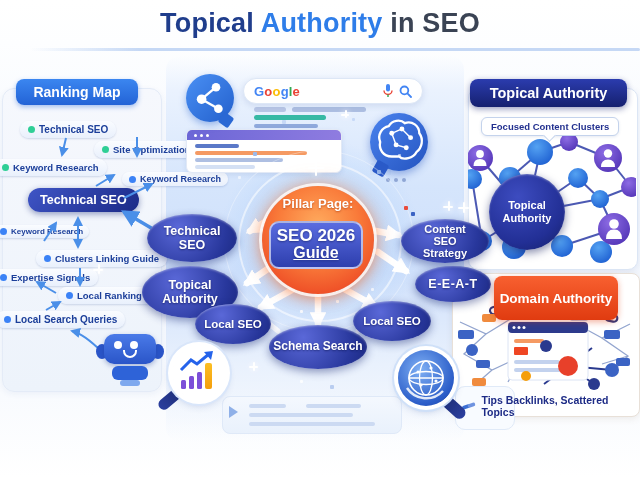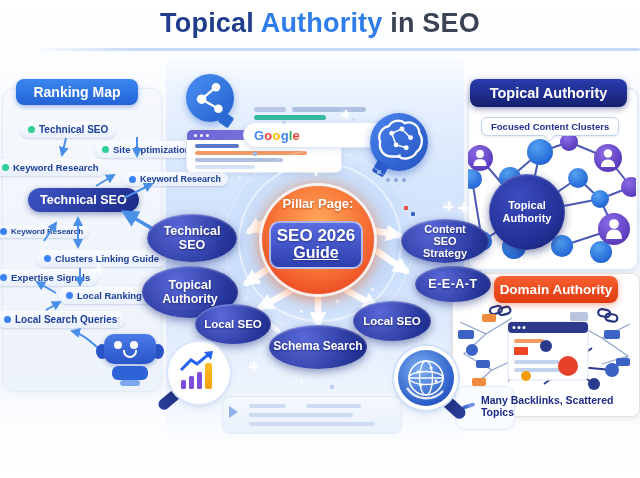--- a/index.html
+++ b/index.html
@@ -18,21 +18,21 @@
   .btn-header{display:flex;align-items:center;justify-content:center;color:#fff;font-weight:bold;border-radius:8px;z-index:5;}
   .tm-header{left:16px;top:79px;width:122px;height:26px;font-size:14px;background:linear-gradient(180deg,#3b86f0,#2363d6);box-shadow:0 2px 5px rgba(35,99,214,.4);}
   .pill{position:absolute;display:flex;align-items:center;gap:4px;background:linear-gradient(180deg,#fafcff,#e9f0fc);border-radius:10px;padding:3px 8px;font-weight:bold;color:#1c3f9a;box-shadow:0 1px 2px rgba(30,60,140,.18);white-space:nowrap;z-index:2;}
   .pill .dot{width:7px;height:7px;border-radius:50%;background:#3b82f6;flex:0 0 auto;}
   .pill.dark{background:linear-gradient(135deg,#3f55c6,#1b2a86);color:#fff;border-radius:14px;padding:5px 12px;box-shadow:0 2px 6px rgba(20,40,120,.45);z-index:2;}
   
   .center-bg{left:166px;top:56px;width:298px;height:386px;border-radius:14px;z-index:0;
     background:linear-gradient(180deg,rgba(255,255,255,0) 0%,#eaf2fe 9%,#d5e5fc 34%,#cfe0fb 56%,#e9f1fd 80%,rgba(255,255,255,0) 100%);}
   .center-glow{left:218px;top:138px;width:204px;height:204px;border-radius:50%;background:radial-gradient(circle,rgba(150,198,252,.6),rgba(150,198,252,0) 70%);z-index:1;}
   
-  .gbar{left:243px;top:78px;width:180px;height:26px;background:#fff;border:1px solid #dde7f6;border-radius:13px;display:flex;align-items:center;justify-content:space-between;padding:0 10px;box-sizing:border-box;box-shadow:0 2px 6px rgba(60,90,160,.15);z-index:3;margin-top:44px;}
+  .gbar{left:243px;top:78px;width:180px;height:26px;background:#fff;border:1px solid #dde7f6;border-radius:13px;display:flex;align-items:center;justify-content:space-between;padding:0 10px;box-sizing:border-box;box-shadow:0 2px 6px rgba(60,90,160,.15);z-index:3;}
   .glogo{font-size:13px;font-weight:bold;letter-spacing:.2px;}
   .gicons{display:flex;align-items:center;gap:6px;}
   .bar-line{position:absolute;height:5px;border-radius:2.5px;z-index:2;}
   
   .browser{left:186px;top:129px;width:154px;height:42px;background:#fff;border:1px solid #e2e9f6;border-radius:6px;z-index:2;box-shadow:0 2px 5px rgba(60,90,160,.12);}
   .browser .bar{position:absolute;left:0;top:0;width:100%;height:10px;border-radius:5px 5px 0 0;background:linear-gradient(90deg,#6b66d6,#8f7ce0);}
   .bdot{position:absolute;top:3.5px;width:3px;height:3px;border-radius:50%;background:#fff;}
   .bline{position:absolute;height:3.5px;border-radius:2px;}
   
   .chat-bubble{left:186px;top:74px;width:48px;height:48px;border-radius:50%;background:linear-gradient(135deg,#4a90f4,#2360cc);z-index:3;box-shadow:0 3px 7px rgba(35,96,204,.4);}
@@ -50,21 +50,21 @@
   .pillar .l2{font-size:16px;font-weight:bold;line-height:1.15;text-decoration:underline;}
   
   .node{position:absolute;display:flex;align-items:center;justify-content:center;text-align:center;color:#fff;font-weight:bold;border-radius:50%;line-height:1.12;z-index:4;padding:0 10px;box-sizing:border-box;
     background:radial-gradient(circle at 35% 28%,#5a68d8,#28379c 70%,#1b2880);
     box-shadow:0 3px 8px rgba(20,35,110,.45),inset 0 1px 2px rgba(255,255,255,.35);text-shadow:0 1px 2px rgba(10,20,80,.6);}
   
   .card{background:#fff;border-radius:10px;z-index:1;}
   .rt-card{left:468px;top:88px;width:168px;height:180px;border:1px solid #dce6f5;box-shadow:0 2px 7px rgba(40,70,150,.1);}
   .rb-card{left:452px;top:273px;width:186px;height:142px;border:1px solid #e8e0d8;border-radius:8px;box-shadow:0 2px 7px rgba(120,90,60,.1);}
   .rt-header{left:470px;top:79px;width:157px;height:28px;font-size:14.5px;border-radius:8px;background:linear-gradient(180deg,#2b3cae,#15206f);box-shadow:0 2px 6px rgba(21,32,111,.45);}
-  .rb-header{left:494px;top:276px;width:124px;height:27px;font-size:13.5px;border-radius:8px;background:linear-gradient(180deg,#f86030,#e03b10);box-shadow:0 2px 6px rgba(224,59,16,.4);}
+  .rb-header{left:494px;top:276px;width:124px;height:44px;font-size:13.5px;border-radius:8px;background:linear-gradient(180deg,#f86030,#e03b10);box-shadow:0 2px 6px rgba(224,59,16,.4);}
   .clusters-pill{left:481px;top:117px;padding:3px 9px;background:#fff;border:1.5px solid #c4d3ec;border-radius:6px;font-size:9.5px;font-weight:bold;color:#22308f;z-index:2;box-shadow:0 1px 3px rgba(40,70,150,.12);white-space:nowrap;}
   .clusters-pill::after{content:"";position:absolute;left:46%;bottom:-5px;width:8px;height:8px;background:#fff;border-right:1.5px solid #c4d3ec;border-bottom:1.5px solid #c4d3ec;transform:rotate(45deg);}
   .cluster-center{left:489px;top:174px;width:76px;height:76px;border-radius:50%;display:flex;align-items:center;justify-content:center;text-align:center;color:#fff;font-weight:bold;font-size:11px;line-height:1.15;z-index:5;
     background:radial-gradient(circle at 38% 30%,#3d4cc0,#222f95 65%,#141f66);box-shadow:0 3px 8px rgba(15,25,90,.5),inset 0 1px 2px rgba(255,255,255,.3);}
   .caption{left:462px;top:394px;width:176px;display:flex;align-items:center;justify-content:center;gap:5px;font-size:10.5px;font-weight:bold;color:#1d2b86;z-index:4;}
   
   .robot{left:98px;top:328px;width:64px;height:58px;z-index:4;}
   .robot .ear{position:absolute;top:16px;width:12px;height:15px;border-radius:50%;background:#2b55c8;}
   .robot .head{position:absolute;left:6px;top:6px;width:52px;height:30px;border-radius:10px;background:linear-gradient(180deg,#4a7ae8,#2a55c8);box-shadow:0 2px 5px rgba(30,60,150,.35);}
   .robot .eye{position:absolute;top:7px;width:8px;height:8px;border-radius:50%;background:#fff;}
@@ -428,21 +428,21 @@
       <circle cx="20" cy="46" r="6" fill="#3b63c4"></circle>
     </g>
   </svg>
   <div class="abs caption">
     <svg width="15" height="10" viewBox="0 0 15 10">
       <g transform="rotate(-18 7 5)">
         <rect x="0" y="3" width="8" height="4" rx="2" fill="#3b6fd4"></rect>
         <rect x="6" y="3" width="8" height="4" rx="2" fill="#6f93e0"></rect>
       </g>
     </svg>
-    <span>Many Backlinks, Scattered Topics</span>
+    <span>Tips Backlinks, Scattered Topics</span>
   </div>
 
   <div class="mag-wrap" style="left:172px;top:346px;width:54px;height:54px;">
     <div class="mag-handle" style="left:-16px;top:46px;width:32px;height:11px;transform:rotate(140deg);"></div>
     <div class="lensA">
       <div class="bars">
         <span class="pb" style="height:9px;"></span>
           <span class="pb" style="height:13px;"></span>
           <span class="pb" style="height:17px;"></span>
           <span class="ob"></span>

